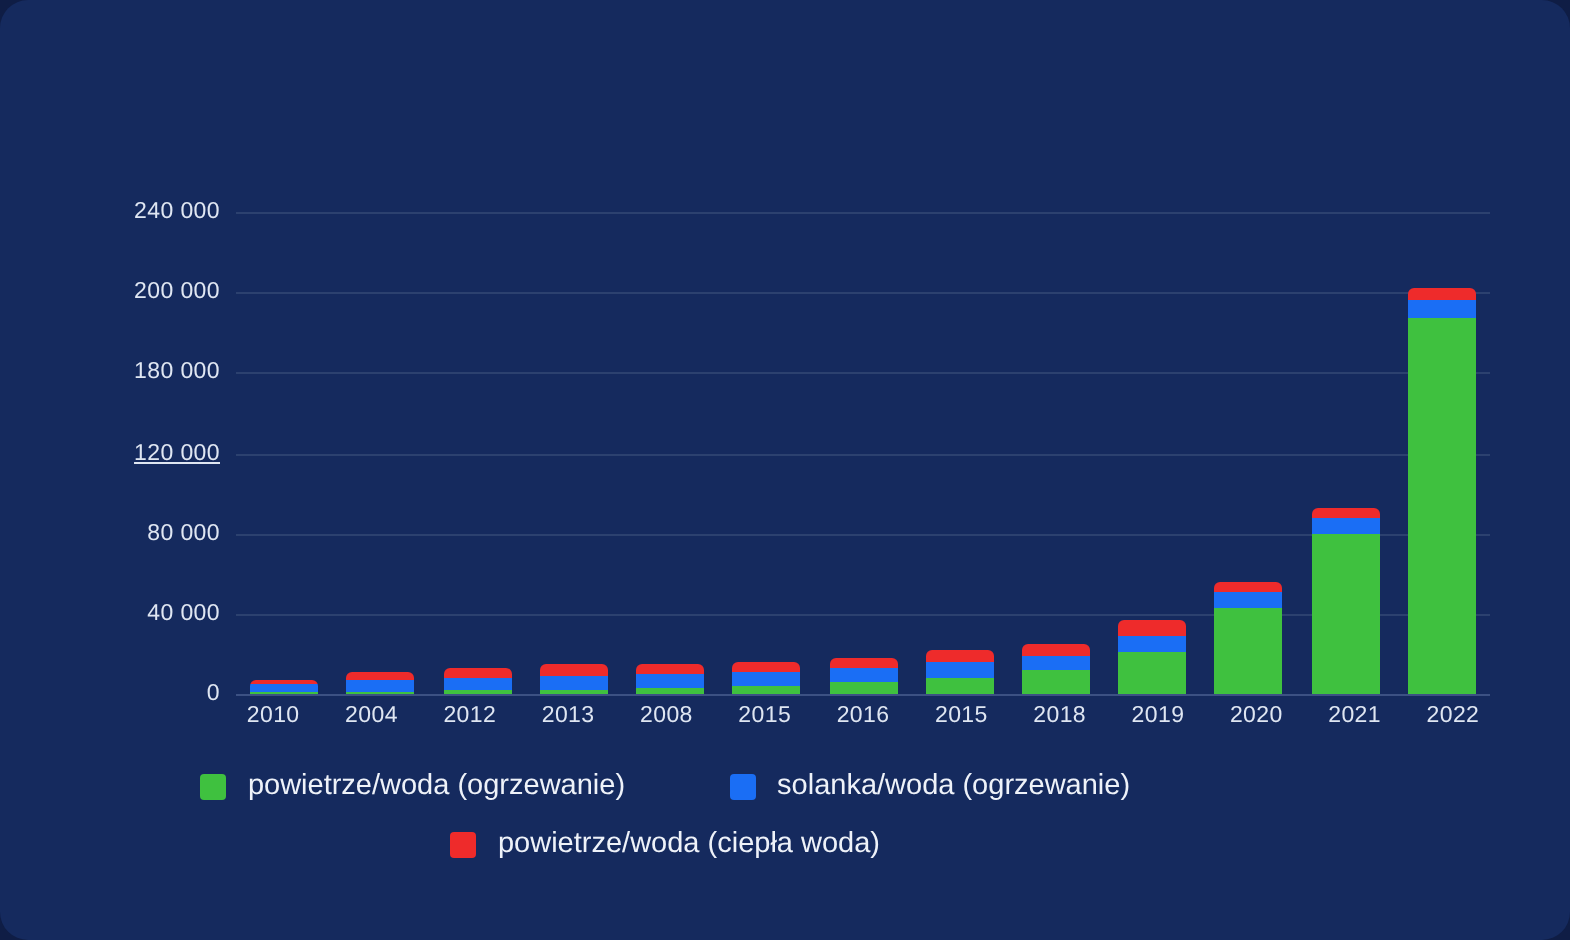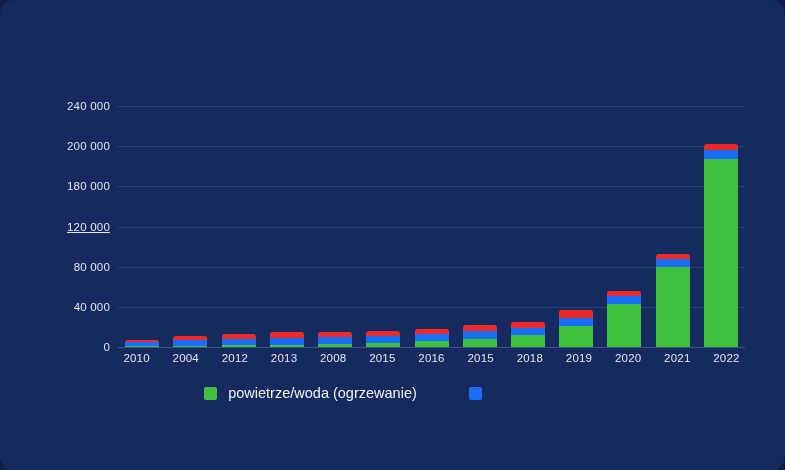--- a/index.html
+++ b/index.html
@@ -119,21 +119,21 @@
     flex: 1 1 0;
     text-align: center;
     color: #dfe6f2;
     font-size: 11.5px;
     letter-spacing: 0.2px;
   }
 
   
   #legend {
     position: absolute;
-    left: 16px;
+    left: 0;
     top: 385px;
     width: 665px;
   }
   .legend-row {
     display: flex;
     justify-content: center;
     align-items: center;
     margin-bottom: 13px;
   }
   .legend-item {
@@ -291,17 +291,24 @@
     </div>
 
   <div id="legend">
       <div class="legend-row">
         <div class="legend-item">
           <span class="legend-swatch" style="background: rgb(63, 193, 63);"></span>
           <span class="legend-label">powietrze/woda (ogrzewanie)</span>
         </div>
         <div class="legend-item">
           <span class="legend-swatch" style="background: rgb(26, 110, 245);"></span>
+          <span class="legend-label">solanka/woda (ogrzewanie)</span>
+        </div>
+      </div>
+      <div class="legend-row">
+        <div class="legend-item">
+          <span class="legend-swatch" style="background: rgb(238, 43, 43);"></span>
+          <span class="legend-label">powietrze/woda (ciepła woda)</span>
         </div>
       </div>
     </div>
 
 </div>
 
 </body></html>

